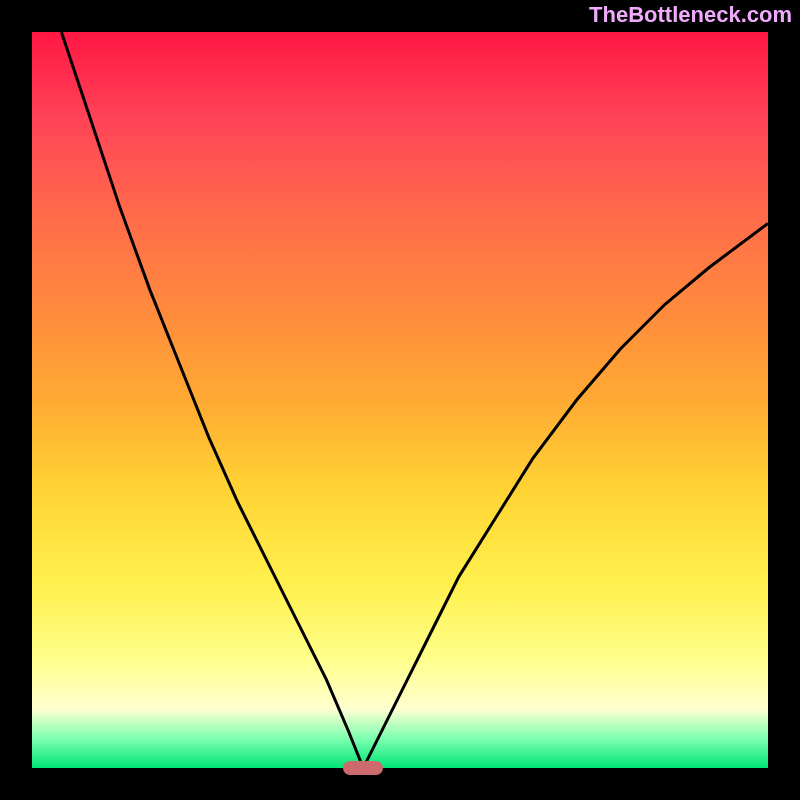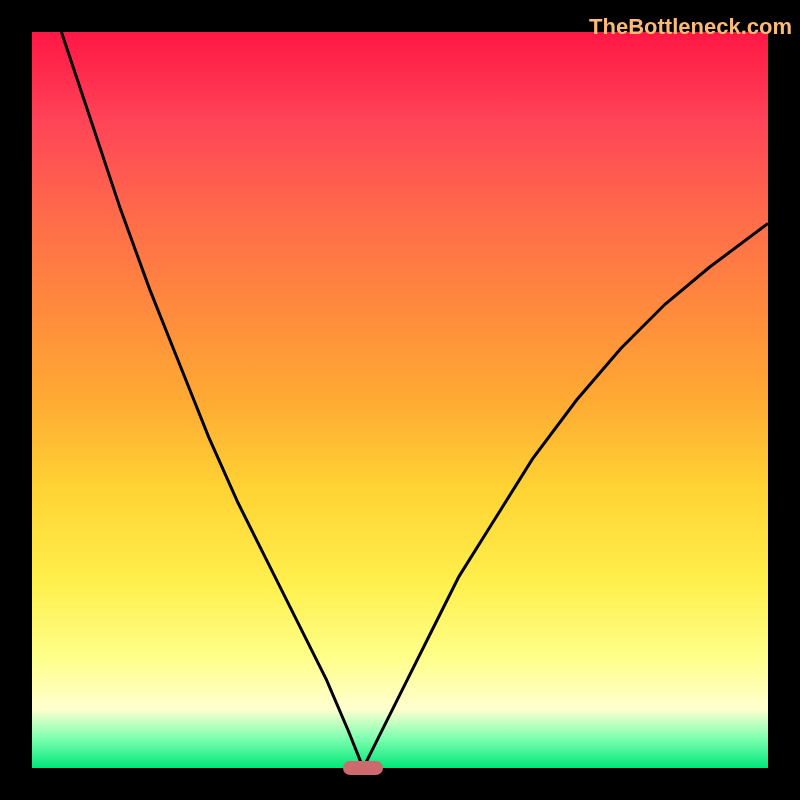--- a/index.html
+++ b/index.html
@@ -10,21 +10,21 @@
  #ff4458 12%,
  #ff6b4a 25%,
  #ff8b3d 38%,
  #ffaa33 50%,
  #ffd333 62%,
  #fff04d 75%,
  #ffff8a 85%,
  #ffffd0 92%,
  #7dffb0 96%,
  #00e676 100%)}
-.wm{position:absolute;right:8px;top:14px;font:600 22px Arial,Helvetica,sans-serif;color:#fdba74}
+.wm{position:absolute;right:8px;top:2px;font:600 22px Arial,Helvetica,sans-serif;color:#f0abfc}
 svg.curve{position:absolute;left:32px;top:32px;width:736px;height:736px}
 .marker{position:absolute;width:40px;height:14px;border-radius:7px;background:#cd6a6e;transform:translate(-50%,-50%)}
 </style>
 </head>
 <body>
 
 <div class="root">
   <div class="plot"></div>
   <svg class="curve" viewBox="0 0 736 736" preserveAspectRatio="none">
     <path fill="none" stroke="#000" stroke-width="3" d="M29.4 0.0 L58.9 88.3 L88.3 176.6 L117.8 257.6 L147.2 331.2 L176.6 404.8 L206.1 471.0 L235.5 529.9 L265.0 588.8 L294.4 647.7 L316.5 699.2 L331.2 736.0"></path>

